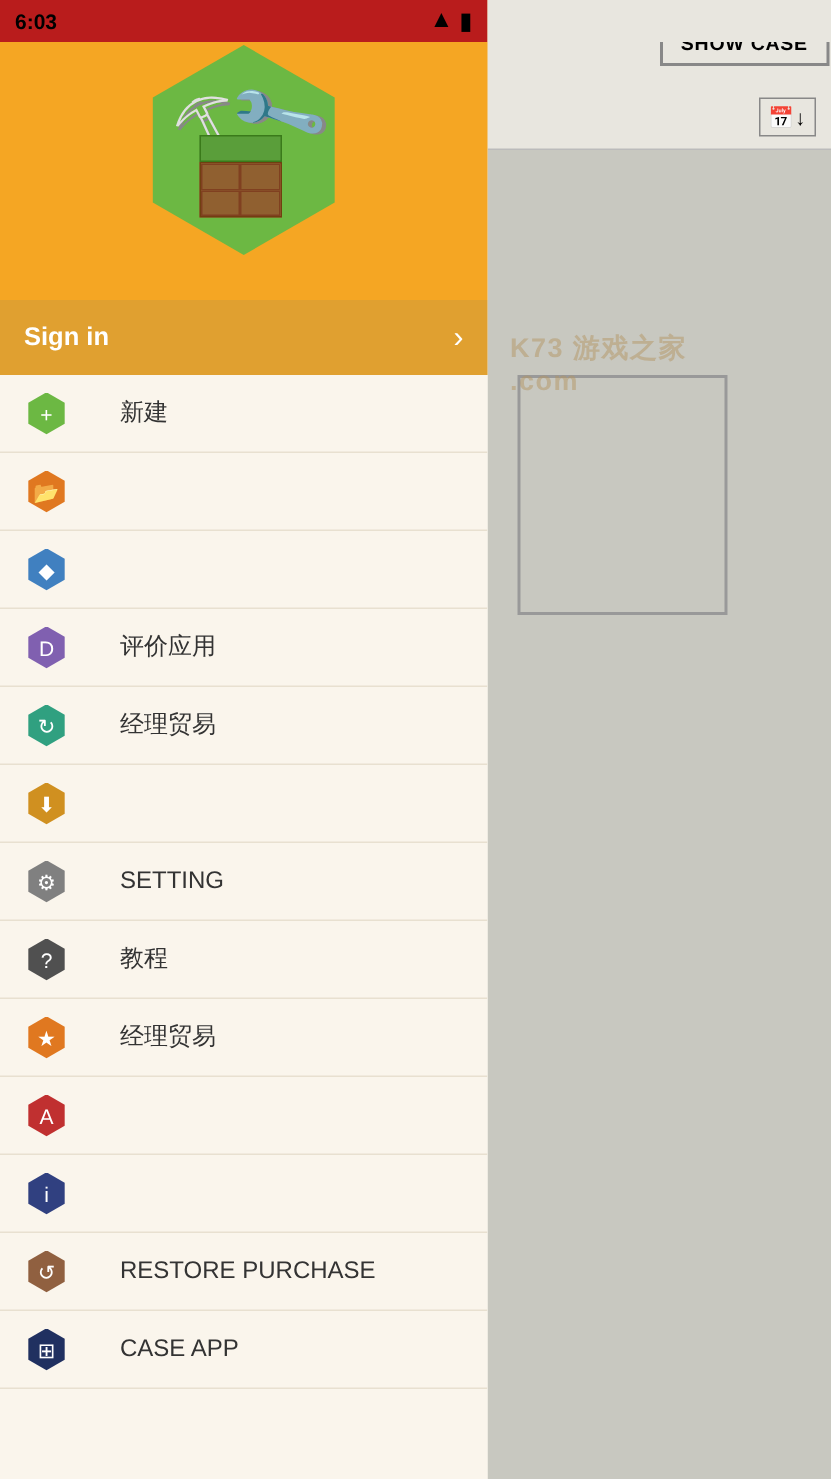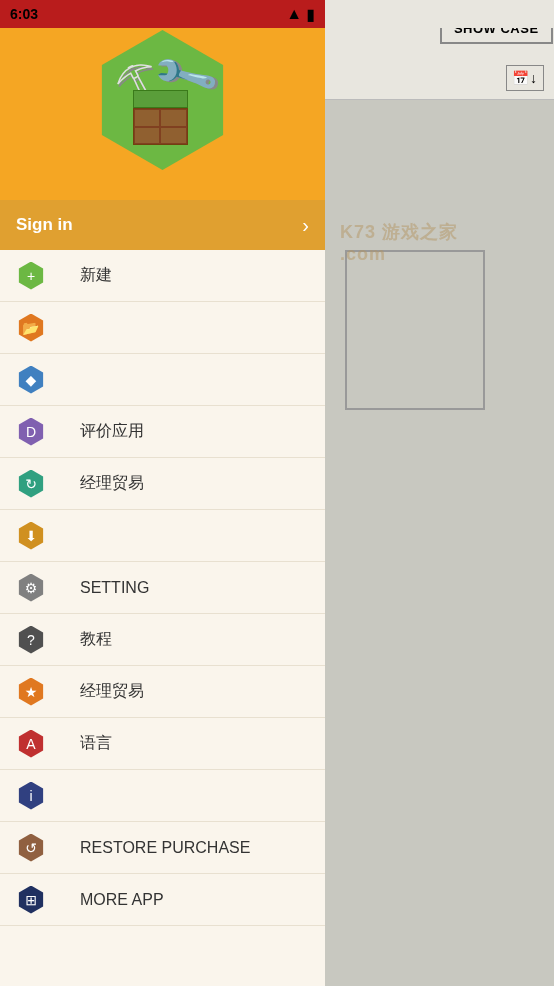--- a/index.html
+++ b/index.html
@@ -439,34 +439,33 @@
       <div class="menu-item">
         <div class="menu-icon-wrap">
           <div class="menu-hex-icon icon-orange">★</div>
         </div>
         <span class="menu-label">经理贸易</span>
       </div>
       <div class="menu-item">
         <div class="menu-icon-wrap">
           <div class="menu-hex-icon icon-red">A</div>
         </div>
-        <span class="menu-label">语言</span>
       </div>
       <div class="menu-item">
         <div class="menu-icon-wrap">
           <div class="menu-hex-icon icon-darkblue">i</div>
         </div>
       </div>
       <div class="menu-item">
         <div class="menu-icon-wrap">
           <div class="menu-hex-icon icon-brown">↺</div>
         </div>
         <span class="menu-label">RESTORE PURCHASE</span>
       </div>
       <div class="menu-item">
         <div class="menu-icon-wrap">
           <div class="menu-hex-icon icon-navy">⊞</div>
         </div>
-        <span class="menu-label">MORE APP</span>
+        <span class="menu-label">CASE APP</span>
       </div>
     </div>
 
 </div>
 
 </body></html>

